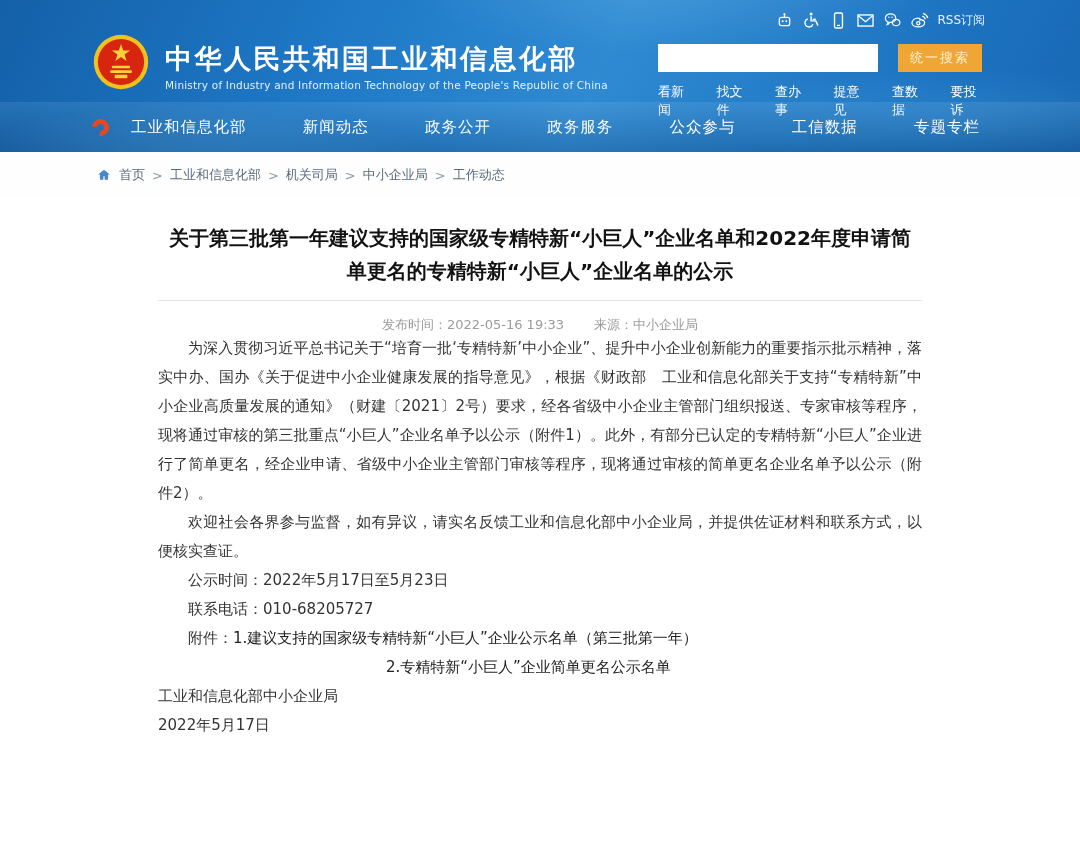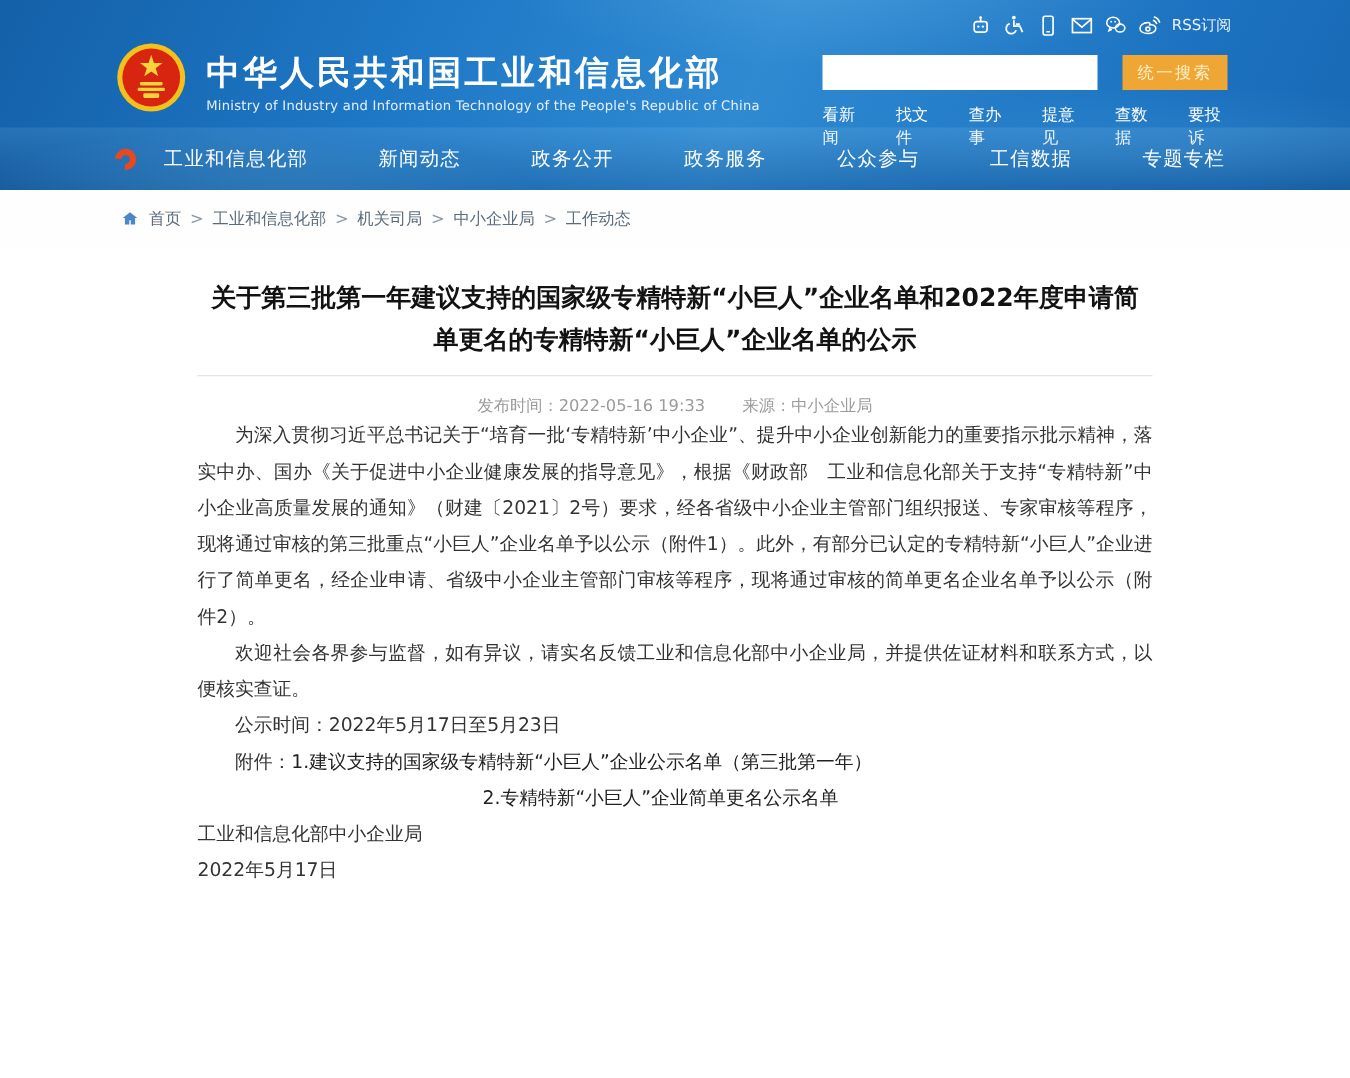--- a/index.html
+++ b/index.html
@@ -76,21 +76,21 @@
   .article-title{
     margin:24px 6px 0; font-size:20px; line-height:33px; font-weight:700;
     color:#121212; text-align:center;
   }
   .title-divider{ margin-top:12px; border:0; border-top:1px solid #e4e4e4; }
   .meta{ margin-top:15px; text-align:center; font-size:13px; color:#9b9b9b; }
   .meta .src-label{ margin-left:30px; }
 
   .body-text p{ margin:0; font-size:15px; line-height:29px; color:#333; text-align:justify; }
   .p1{ margin-top:48px; text-indent:2em; }
-  .p2{ margin-top:21px; text-indent:2em; }
+  .p2{ margin-top:21px; text-indent:2em;font-family:Liberation Serif, serif; }
   .p3{ margin-top:24px; text-indent:2em; }
   .p4{ margin-top:14px; text-indent:2em; }
   .attach-line1{ margin-top:16px; text-indent:2em; font-size:15px; line-height:29px; color:#222; }
   .attach-line1 a, .attach-line2 a{ color:#222; text-decoration:none; cursor:pointer; }
   .attach-line2{ margin-top:26px; padding-left:228px; font-size:15px; line-height:29px; color:#222; }
   .signature{ margin-top:18px; text-align:right; padding-right:45px; font-size:15px; color:#333; }
   .sign-date{ margin-top:46px; text-align:right; padding-right:30px; font-size:15px; color:#333; }
 </style>
 </head>
 <body>
@@ -213,20 +213,21 @@
   <hr class="title-divider">
 
   <div class="meta">
     <span>发布时间：</span><span>2022-05-16 19:33</span><span class="src-label">来源：</span><span>中小企业局</span>
   </div>
 
   <div class="body-text">
     <p class="p1">为深入贯彻习近平总书记关于“培育一批‘专精特新’中小企业”、提升中小企业创新能力的重要指示批示精神，落实中办、国办《关于促进中小企业健康发展的指导意见》，根据《财政部　工业和信息化部关于支持“专精特新”中小企业高质量发展的通知》（财建〔2021〕2号）要求，经各省级中小企业主管部门组织报送、专家审核等程序，现将通过审核的第三批重点“小巨人”企业名单予以公示（附件1）。此外，有部分已认定的专精特新“小巨人”企业进行了简单更名，经企业申请、省级中小企业主管部门审核等程序，现将通过审核的简单更名企业名单予以公示（附件2）。</p>
     <p class="p2">欢迎社会各界参与监督，如有异议，请实名反馈工业和信息化部中小企业局，并提供佐证材料和联系方式，以便核实查证。</p>
     <p class="p3">公示时间：2022年5月17日至5月23日</p>
+    <p class="p4">联系电话：010-68205727</p>
 
     <p class="attach-line1"><span>附件：</span><a>1.建议支持的国家级专精特新“小巨人”企业公示名单（第三批第一年）</a></p>
     <p class="attach-line2"><a>2.专精特新“小巨人”企业简单更名公示名单</a></p>
 
     <p class="signature">工业和信息化部中小企业局</p>
     <p class="sign-date">2022年5月17日</p>
   </div>
 </main>
 
 </body></html>

